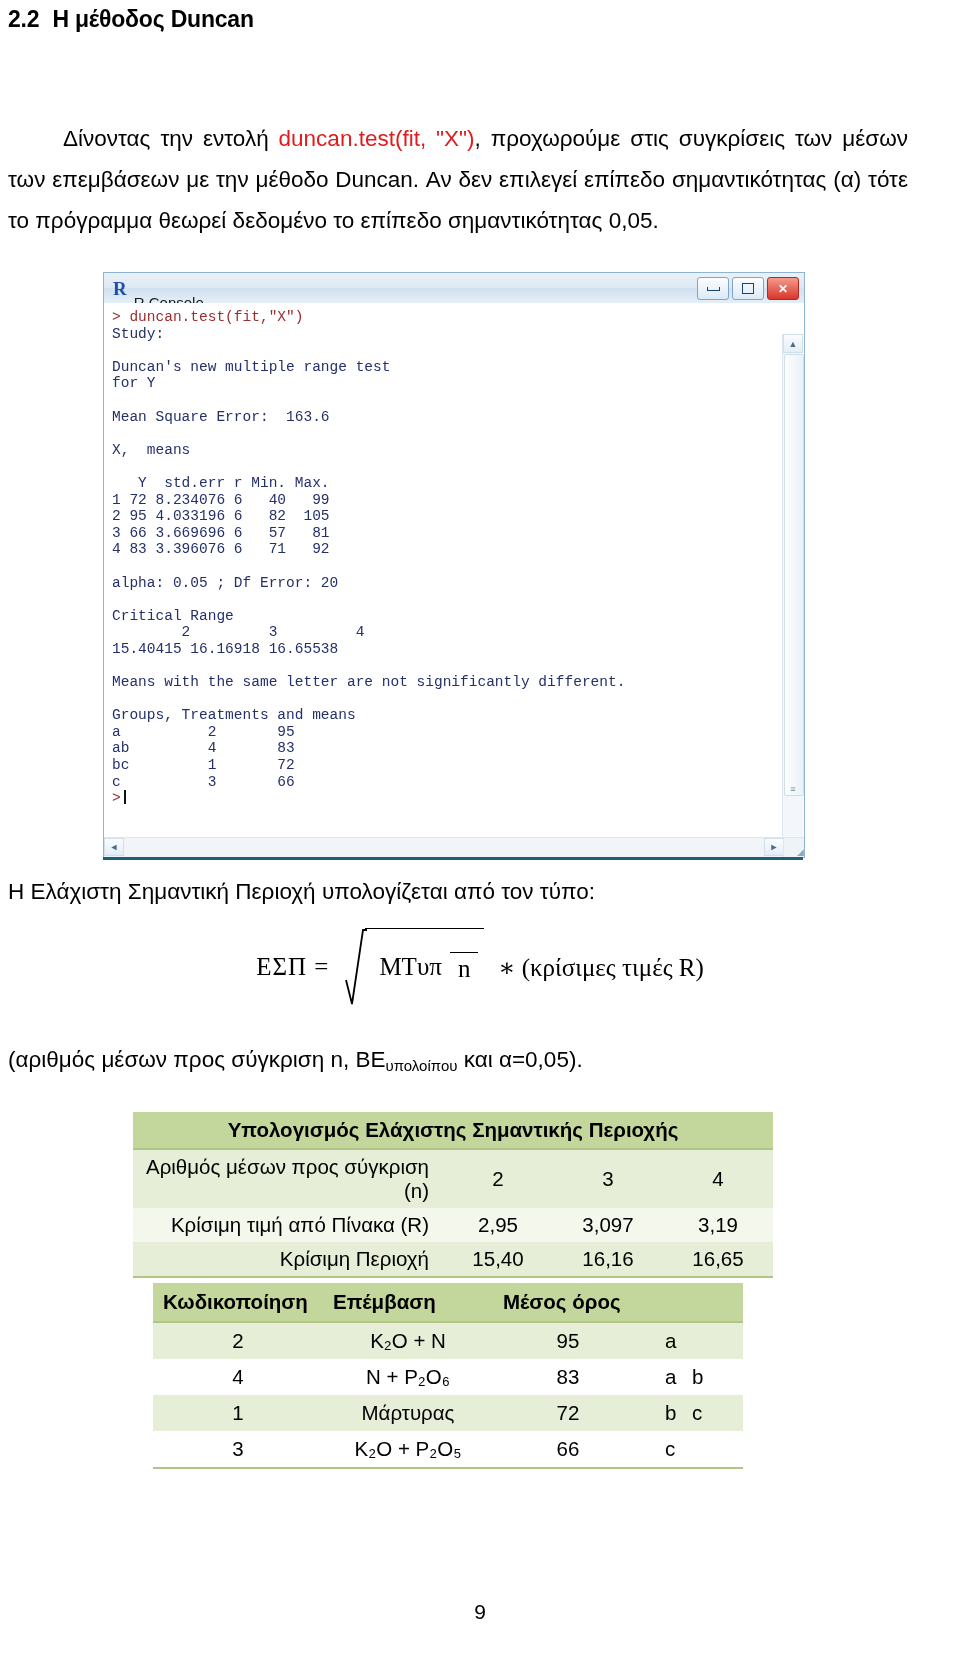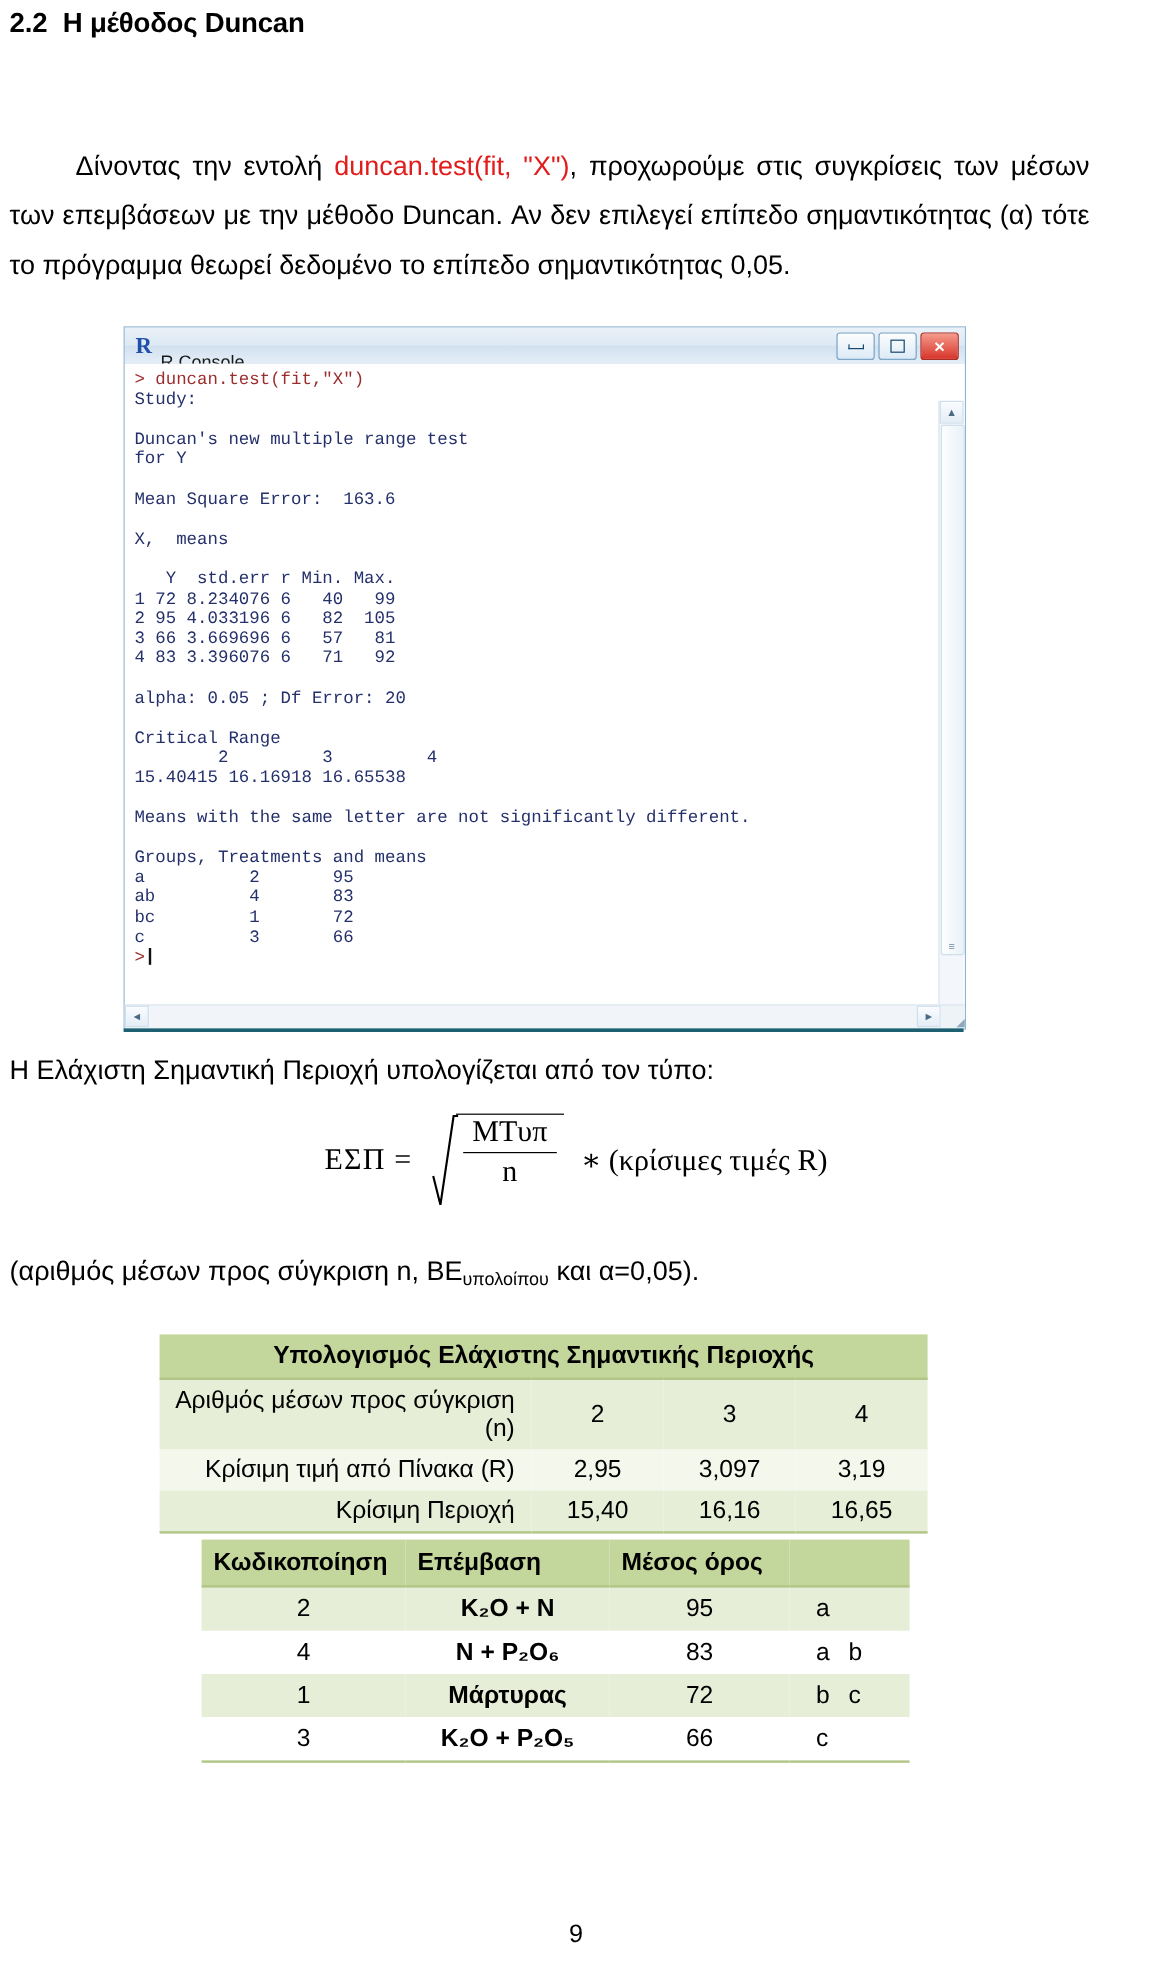--- a/index.html
+++ b/index.html
@@ -126,21 +126,21 @@
     font-family:"Liberation Serif","DejaVu Serif",serif;
     font-size:25px;
   }
   .f-lhs{margin-right:16px;letter-spacing:1px;}
   .radical{display:flex;align-items:stretch;}
   .rad-sign{
     width:22px;position:relative;
   }
   .rad-sign svg{display:block;}
   .frac{
-    display:flex;flex-direction:column;align-items:center;
+    display:flex;flex-direction:row;align-items:center;
     border-top:1.6px solid #000;padding:0 6px;margin-left:-2px;
   }
   .frac .num{padding:1px 8px 2px;}
   .frac .den{border-top:1.6px solid #000;padding:2px 8px 1px;width:100%;text-align:center;box-sizing:border-box;}
   .f-rhs{margin-left:14px;}
 
   .midtext2{
     position:absolute;left:8px;top:1000px;width:910px;
     font-size:22.5px;line-height:40px;
   }
@@ -156,30 +156,30 @@
     padding:6px 4px;border-bottom:2px solid #b1c686;
   }
   .tbl1 td{padding:5px 6px;}
   .tbl1 .r-odd td{background:#e7eed7;}
   .tbl1 .r-even td{background:#f4f7ec;}
   .tbl1 .lbl{text-align:right;padding-right:14px;}
   .tbl1 .val{text-align:center;width:98px;}
   .tbl1 .lastrow td{border-bottom:2px solid #b1c686;}
 
   .tbl2{
-    position:absolute;left:168px;top:1283px;width:590px;
+    position:absolute;left:153px;top:1283px;width:590px;
     border-collapse:collapse;font-size:20.5px;
   }
   .tbl2 .hdr td{
     background:#c3d69b;font-weight:bold;padding:7px 10px;
     border-bottom:2px solid #b1c686;
   }
   .tbl2 td{padding:6px 10px;}
   .tbl2 .c-code{text-align:center;width:150px;}
-  .tbl2 .c-treat{text-align:center;width:150px;font-weight:bold;}
+  .tbl2 .c-treat{text-align:center;width:150px;font-weight:normal;}
   .tbl2 .c-mean{text-align:center;width:130px;}
   .tbl2 .c-grp{text-align:left;padding-left:22px;letter-spacing:5px;}
   .tbl2 .hdr .c-code,.tbl2 .hdr .c-treat,.tbl2 .hdr .c-mean{text-align:left;}
   .tbl2 .shade td{background:#e7eed7;}
   .tbl2 .plain td{background:#ffffff;}
   .tbl2 .lastrow td{border-bottom:2px solid #b1c686;}
 
   .pagenum{
     position:absolute;left:0;right:0;top:1600px;text-align:center;
     font-size:21px;

